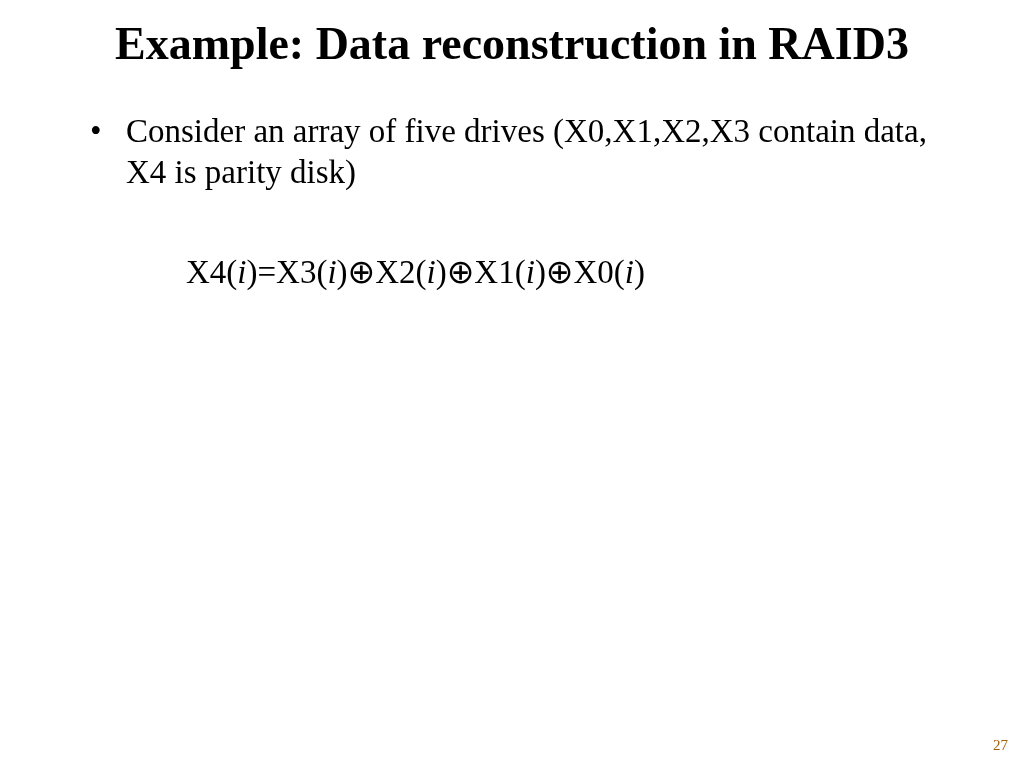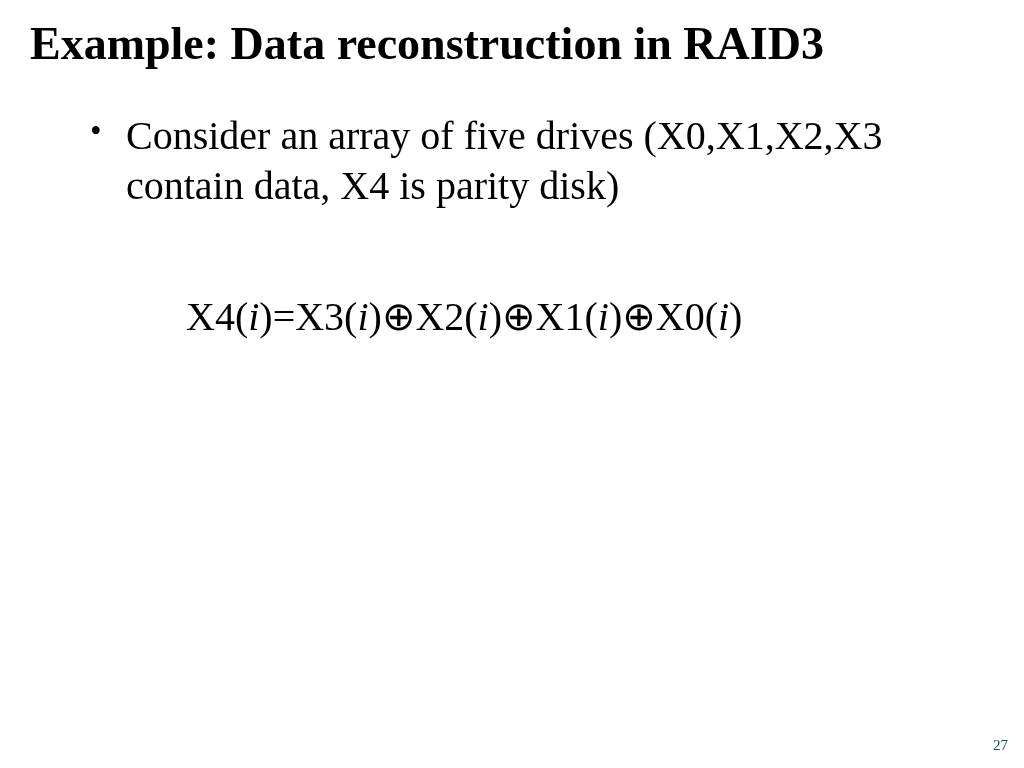--- a/index.html
+++ b/index.html
@@ -15,68 +15,69 @@
   .slide {
     position: relative;
     width: 1024px;
     height: 768px;
     box-sizing: border-box;
     padding: 18px 30px 0 30px;
   }
   .title {
     font-size: 46px;
     font-weight: bold;
+    text-align: center;
     margin: 0 0 40px 0;
     line-height: 1.15;
   }
   ul.bullets {
     list-style: none;
     margin: 0;
     padding: 0 20px 0 60px;
   }
   ul.bullets > li {
     position: relative;
-    font-size: 40px;
+    font-size: 33px;
     line-height: 1.25;
     margin: 0 0 10px 0;
     padding-left: 36px;
   }
   ul.bullets > li::before {
     content: "•";
     position: absolute;
     left: 0;
     top: 0;
     font-size: 33px;
     line-height: 1.25;
   }
   .formula {
-    font-size: 40px;
+    font-size: 33px;
     line-height: 1.3;
-    margin: 22px 0 10px 0;
+    margin: 0 0 10px 0;
     padding-left: 156px;
   }
   .spacer {
     height: 48px;
   }
   .spacer-sm {
     height: 44px;
   }
   .red-i {
     color: #c00000;
     font-style: italic;
   }
   .ital-i {
     font-style: italic;
   }
   .pagenum {
     position: absolute;
     right: 16px;
     bottom: 14px;
     font-size: 15px;
-    color: #0c4a6e;
+    color: #a16207;
   }
 </style>
 </head>
 <body>
 
 <div class="slide">
 
   <h1 class="title">Example: Data reconstruction in RAID3</h1>
 
   <ul class="bullets">

